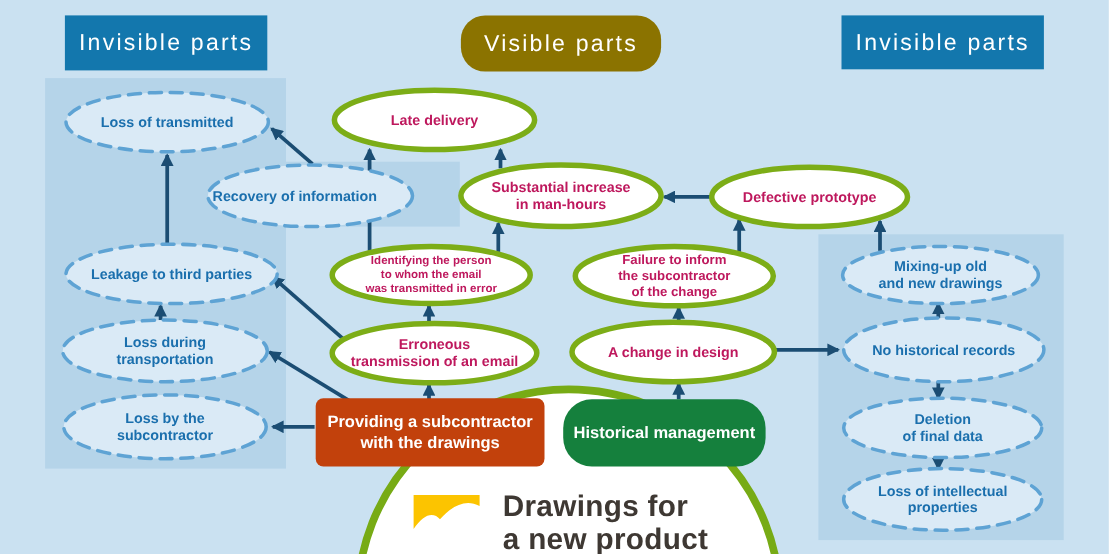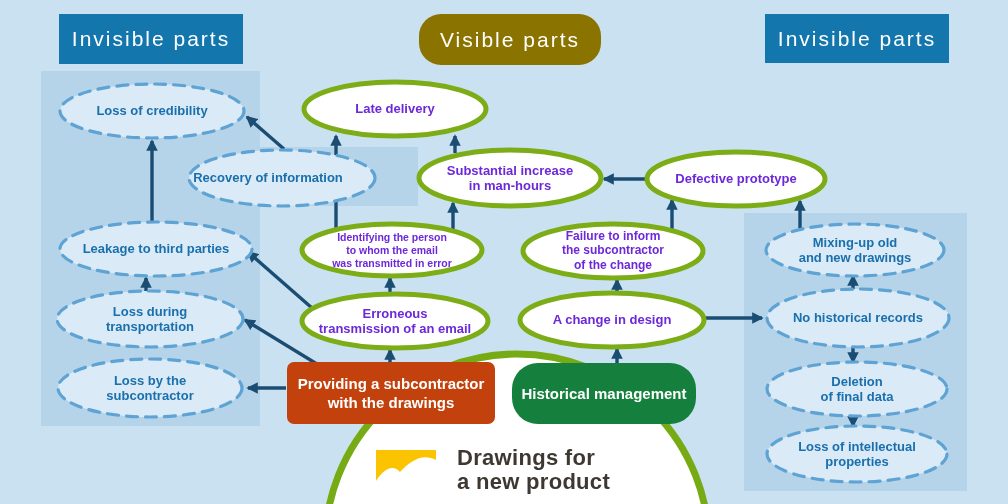--- a/index.html
+++ b/index.html
@@ -13,41 +13,41 @@
   .bigcircle{fill:#ffffff;stroke:#77ab15;stroke-width:7;}
   .arrow{stroke:#1b4d73;stroke-width:3.4;fill:none;}
   .e-dashed{fill:#daeaf6;stroke:#5ea3d4;stroke-width:3.2;stroke-dasharray:11 8;stroke-linecap:round;}
   .e-green{fill:#ffffff;stroke:#7cad17;stroke-width:5;}
   .lbl{
     position:absolute;transform:translate(-50%,-50%);
     white-space:pre-line;text-align:center;
     font-size:13px;font-weight:bold;line-height:1.18;
   }
   .lbl.blue{color:#1a6fad;}
-  .lbl.dark{color:#6d28d9;}
+  .lbl.dark{color:#be185d;}
   .lbl.small{font-size:10.5px;line-height:1.22;}
   .lbl.mid{font-size:12px;line-height:1.2;}
   .hdr{
     position:absolute;display:flex;align-items:center;justify-content:center;
     color:#ffffff;font-size:21px;font-weight:400;letter-spacing:2px;
   }
   .hdr.blue{background:#1377ad;}
   .hdr.olive{background:#8b7300;border-radius:22px;}
   .box{
     position:absolute;display:flex;align-items:center;justify-content:center;
     color:#ffffff;font-size:15px;font-weight:bold;line-height:1.3;
     text-align:center;white-space:pre-line;border-radius:7px;
   }
   .box.blue{background:#c2410c;}
   .box.green{background:#15803d;border-radius:26px;}
   .center-node{
     position:absolute;left:375px;top:444px;display:flex;align-items:flex-start;gap:20px;
   }
   .center-title{
-    color:#3e3833;font-size:22px;font-weight:bold;line-height:1.1;
+    color:#3e3833;font-size:27px;font-weight:bold;line-height:1.1;
     white-space:pre-line;letter-spacing:0.3px;margin-top:2px;
   }
 </style>
 </head>
 <body>
 
 <div class="stage">
 
   <svg class="layer" width="1008" height="504" viewBox="0 0 1008 504">
     <defs>
@@ -99,21 +99,21 @@
     <ellipse class="e-green" cx="392" cy="250" rx="90" ry="26"></ellipse>
     <ellipse class="e-green" cx="613" cy="251" rx="90" ry="27"></ellipse>
     <ellipse class="e-green" cx="395" cy="321" rx="93" ry="27"></ellipse>
     <ellipse class="e-green" cx="612" cy="320" rx="92" ry="27"></ellipse>
   </svg>
 
   <div class="hdr blue" style="left:59px;top:14px;width:184px;height:50px;">Invisible parts</div>
   <div class="hdr olive" style="left:419px;top:14px;width:182px;height:51px;">Visible parts</div>
   <div class="hdr blue" style="left:765px;top:14px;width:184px;height:49px;">Invisible parts</div>
 
-  <div class="lbl blue" style="left:152px;top:111px;">Loss of credibility</div>
+  <div class="lbl blue" style="left:152px;top:111px;">Loss of transmitted</div>
   <div class="lbl blue" style="left:156px;top:249px;">Leakage to third parties</div>
   <div class="lbl blue" style="left:150px;top:319px;">Loss during
 transportation</div>
   <div class="lbl blue" style="left:150px;top:388px;">Loss by the
 subcontractor</div>
   <div class="lbl blue" style="left:268px;top:178px;">Recovery of information</div>
   <div class="lbl blue" style="left:855px;top:250px;">Mixing-up old
 and new drawings</div>
   <div class="lbl blue" style="left:858px;top:318px;">No historical records</div>
   <div class="lbl blue" style="left:857px;top:389px;">Deletion

